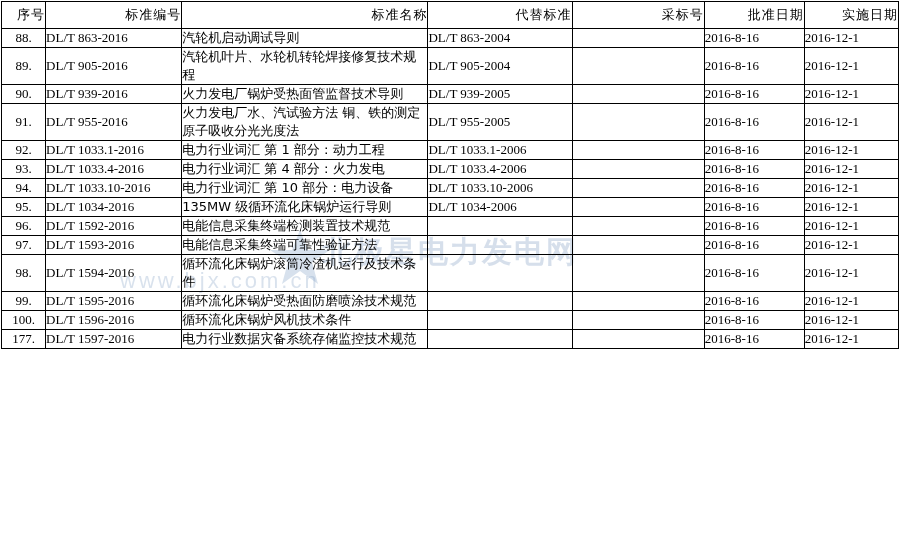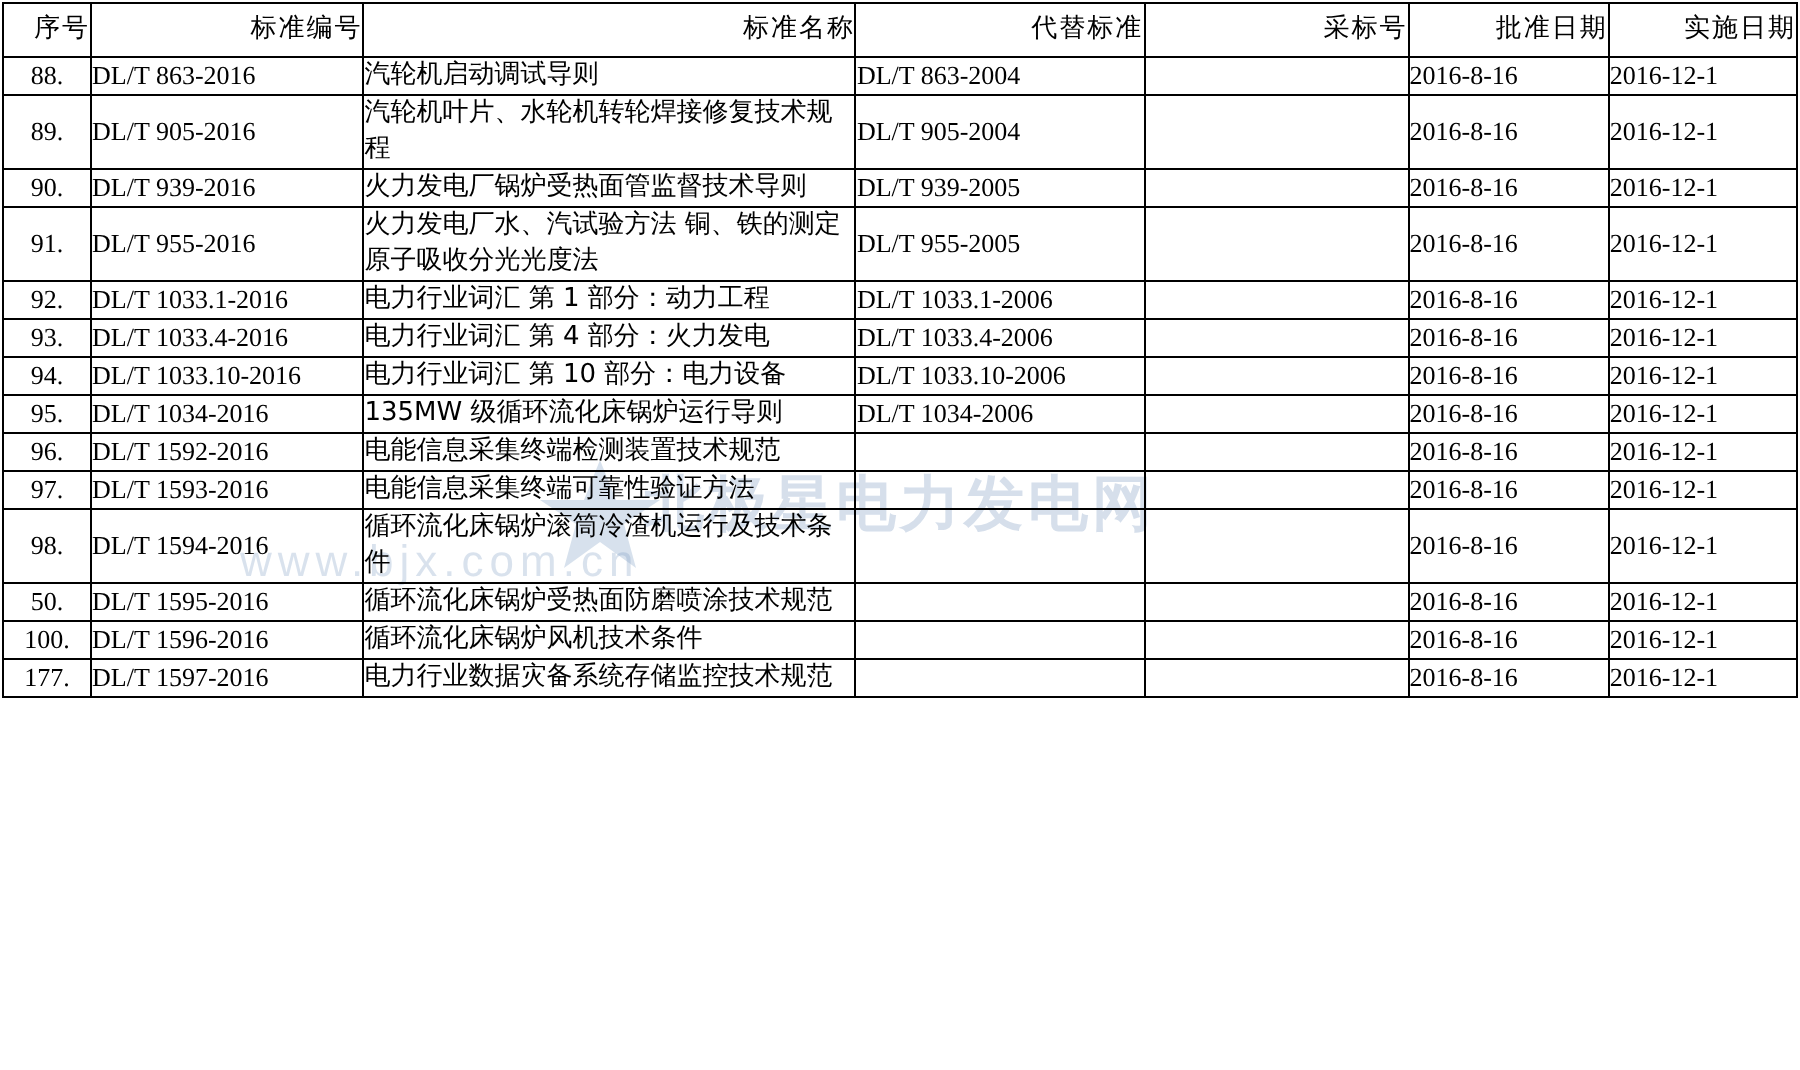--- a/index.html
+++ b/index.html
@@ -244,21 +244,21 @@
     <tr>
       <td class="c-seq">98.</td>
       <td class="c-code">DL/T 1594-2016</td>
       <td class="c-name">循环流化床锅炉滚筒冷渣机运行及技术条件</td>
       <td class="c-repl"></td>
       <td class="c-adopt"></td>
       <td class="c-approve">2016-8-16</td>
       <td class="c-impl">2016-12-1</td>
     </tr>
     <tr>
-      <td class="c-seq">50.</td>
+      <td class="c-seq">99.</td>
       <td class="c-code">DL/T 1595-2016</td>
       <td class="c-name">循环流化床锅炉受热面防磨喷涂技术规范</td>
       <td class="c-repl"></td>
       <td class="c-adopt"></td>
       <td class="c-approve">2016-8-16</td>
       <td class="c-impl">2016-12-1</td>
     </tr>
     <tr>
       <td class="c-seq">100.</td>
       <td class="c-code">DL/T 1596-2016</td>

